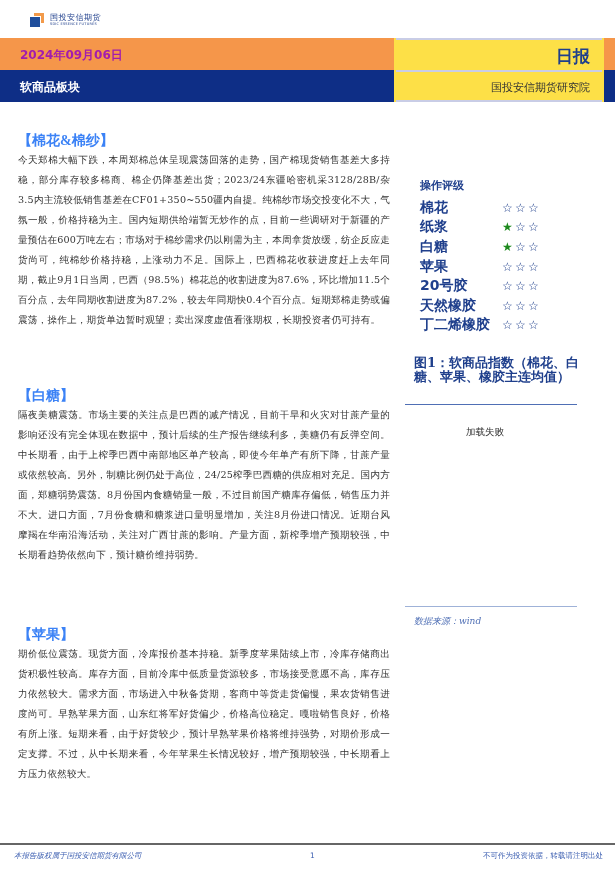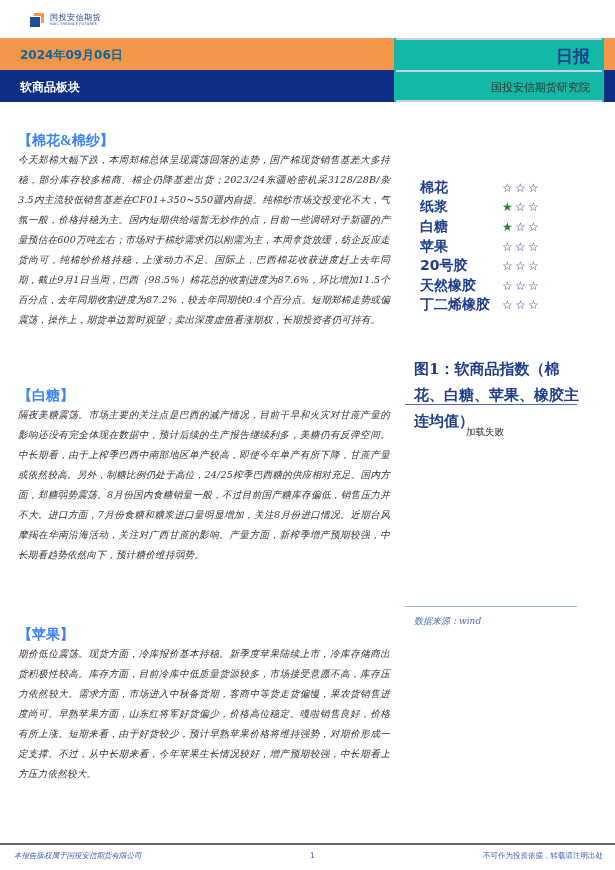--- a/index.html
+++ b/index.html
@@ -9,43 +9,43 @@
   .logo { position:absolute; left:14px; top:11px; height:18px; display:flex; align-items:center;padding-left:16px; }
   .logo-mark { position:relative; width:14px; height:14px; margin-right:6px; }
   .logo-mark .blue { position:absolute; left:0; top:4px; width:10px; height:10px; background:#1f4e9c; }
   .logo-mark .orange { position:absolute; left:4px; top:0; width:10px; height:10px; border:3px solid #f29a4a; border-left:none; border-bottom:none; }
   .logo-text { display:flex; flex-direction:column; line-height:1; }
   .logo-cn { font-size:8px; color:#1f3f8c; letter-spacing:0.5px; }
   .logo-en { font-size:3.5px; color:#1f3f8c; letter-spacing:0.2px; margin-top:1px; }
 
   .band-orange { position:absolute; left:0; top:38px; width:615px; height:32px; background:#f5964a; }
   .band-blue { position:absolute; left:0; top:70px; width:615px; height:32px; background:#0e2e86; }
-  .date { position:absolute; left:20px; top:47px; font-size:12px; font-weight:bold; color:#0369a1; }
+  .date { position:absolute; left:20px; top:47px; font-size:12px; font-weight:bold; color:#a21caf; }
   .sector { position:absolute; left:20px; top:79px; font-size:12px; font-weight:bold; color:#ffffff; }
 
-  .title-box { position:absolute; left:394px; top:38px; width:210px; height:64px; background:#14b8a6; }
+  .title-box { position:absolute; left:394px; top:38px; width:210px; height:64px; background:#fde047; }
   .title-box .rule { position:absolute; left:2px; width:206px; height:2px; background:#c9cde6; }
   .title-box .r1 { top:0px; }
   .title-box .r2 { top:32px; }
   .title-box .r3 { top:62px; }
   .report-type { position:absolute; right:14px; top:7px; font-size:17px; font-weight:bold; color:#1f3f8c; }
   .institute { position:absolute; right:14px; top:42px; font-size:11px; color:#333; }
 
   .section-title { position:absolute; left:18px; font-size:14px; font-weight:bold; color:#3b82f6; font-family:Liberation Serif, serif; }
-  .para { position:absolute; left:18px; width:372px; font-size:9.6px; line-height:20px; color:#333; text-align:justify; font-family:"DejaVu Serif", serif; letter-spacing:0.2px;font-style:italic; }
+  .para { position:absolute; left:18px; width:372px; font-size:9.6px; line-height:20px; color:#333; text-align:justify; font-family:"DejaVu Serif", serif; letter-spacing:0.2px; }
 
   .rating { position:absolute; left:420px; top:178px; width:160px; }
   .rating-title { font-size:11px; font-weight:bold; color:#1f3f8c; height:20px; }
   .rating-row { display:flex; align-items:center; height:19.6px; }
   .rating-name { width:82px; font-size:14px; font-weight:bold; color:#1f3f8c; }
   .stars { display:flex; }
   .star { font-size:12px; line-height:1; width:13px; color:#1f3f8c; }
   .star.filled { color:#1e8a1e; }
 
-  .figure-caption { position:absolute; left:414px; top:356px; width:170px; font-size:15px; font-weight:bold; color:#1f3f8c; line-height:26px; font-family:"DejaVu Serif", serif; }
+  .figure-caption { position:absolute; left:414px; top:356px; width:170px; font-size:13px; font-weight:bold; color:#1f3f8c; line-height:14px; font-family:"DejaVu Serif", serif; }
   .fig-rule-top { position:absolute; left:405px; top:404px; width:172px; height:1px; background:#4f6fb5; }
   .fig-placeholder { position:absolute; left:466px; top:426px; font-size:9.5px; color:#333; font-family:Liberation Serif, serif; }
   .fig-rule-bottom { position:absolute; left:405px; top:606px; width:172px; height:1px; background:#9fb2d8; }
   .fig-source { position:absolute; left:414px; top:615px; font-size:9px; font-style:italic; color:#4f6fb5; font-family:"DejaVu Serif", serif; }
 
   .footer-rule { position:absolute; left:0; top:843px; width:615px; height:2px; background:#666; }
   .footer-left { position:absolute; left:14px; top:851px; font-size:7.5px; color:#3a5db0;font-style:italic; }
   .footer-page { position:absolute; left:310px; top:851px; font-size:7.5px; color:#3a5db0; }
   .footer-right { position:absolute; right:12px; top:851px; font-size:7.5px; color:#3a5db0; }
 </style>
@@ -79,20 +79,21 @@
 <div class="section-title" style="top:132px;">【棉花&amp;棉纱】</div>
 <div class="para" style="top:150px;">今天郑棉大幅下跌，本周郑棉总体呈现震荡回落的走势，国产棉现货销售基差大多持稳，部分库存较多棉商、棉企仍降基差出货；2023/24东疆哈密机采3128/28B/杂3.5内主流较低销售基差在CF01+350~550疆内自提。纯棉纱市场交投变化不大，气氛一般，价格持稳为主。国内短期供给端暂无炒作的点，目前一些调研对于新疆的产量预估在600万吨左右；市场对于棉纱需求仍以刚需为主，本周拿货放缓，纺企反应走货尚可，纯棉纱价格持稳，上涨动力不足。国际上，巴西棉花收获进度赶上去年同期，截止9月1日当周，巴西（98.5%）棉花总的收割进度为87.6%，环比增加11.5个百分点，去年同期收割进度为87.2%，较去年同期快0.4个百分点。短期郑棉走势或偏震荡，操作上，期货单边暂时观望；卖出深度虚值看涨期权，长期投资者仍可持有。</div>
 
 <div class="section-title" style="top:387px;">【白糖】</div>
 <div class="para" style="top:405px;">隔夜美糖震荡。市场主要的关注点是巴西的减产情况，目前干旱和火灾对甘蔗产量的影响还没有完全体现在数据中，预计后续的生产报告继续利多，美糖仍有反弹空间。中长期看，由于上榨季巴西中南部地区单产较高，即使今年单产有所下降，甘蔗产量或依然较高。另外，制糖比例仍处于高位，24/25榨季巴西糖的供应相对充足。国内方面，郑糖弱势震荡。8月份国内食糖销量一般，不过目前国产糖库存偏低，销售压力并不大。进口方面，7月份食糖和糖浆进口量明显增加，关注8月份进口情况。近期台风摩羯在华南沿海活动，关注对广西甘蔗的影响。产量方面，新榨季增产预期较强，中长期看趋势依然向下，预计糖价维持弱势。</div>
 
 <div class="section-title" style="top:626px;">【苹果】</div>
 <div class="para" style="top:644px;">期价低位震荡。现货方面，冷库报价基本持稳。新季度苹果陆续上市，冷库存储商出货积极性较高。库存方面，目前冷库中低质量货源较多，市场接受意愿不高，库存压力依然较大。需求方面，市场进入中秋备货期，客商中等货走货偏慢，果农货销售进度尚可。早熟苹果方面，山东红将军好货偏少，价格高位稳定。嘎啦销售良好，价格有所上涨。短期来看，由于好货较少，预计早熟苹果价格将维持强势，对期价形成一定支撑。不过，从中长期来看，今年苹果生长情况较好，增产预期较强，中长期看上方压力依然较大。</div>
 
 <div class="rating">
+  <div class="rating-title">操作评级</div>
   <div class="rating-row">
     <span class="rating-name">棉花</span>
     <span class="stars">
         <span class="star">☆</span>
         <span class="star">☆</span>
         <span class="star">☆</span>
       </span>
   </div>
   <div class="rating-row">
     <span class="rating-name">纸浆</span>

